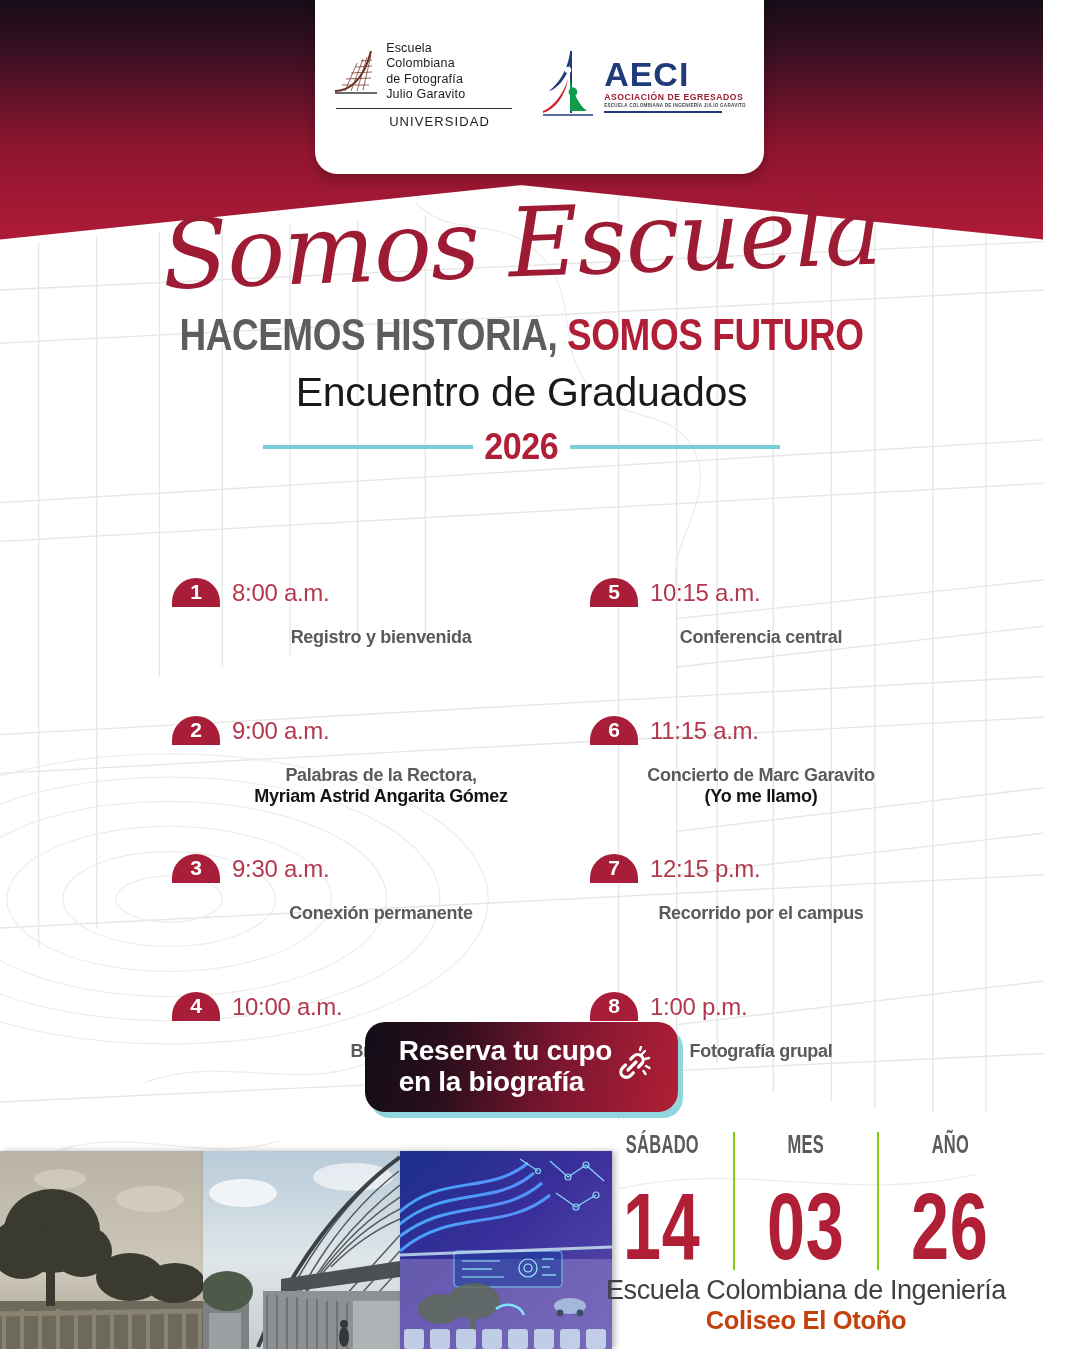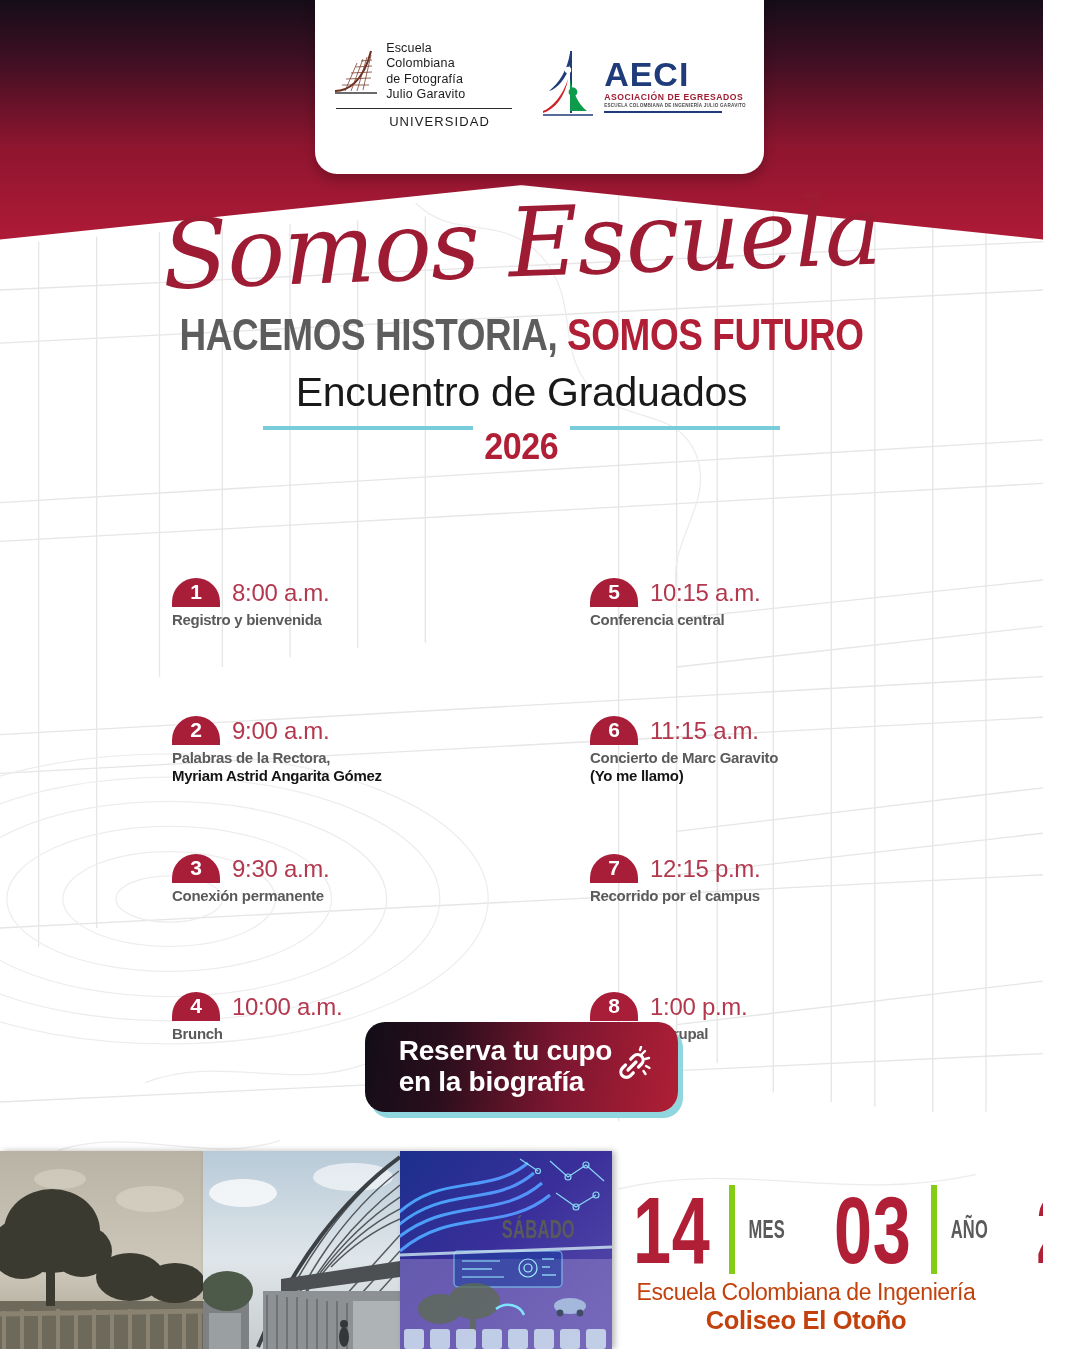--- a/index.html
+++ b/index.html
@@ -126,21 +126,21 @@
   }
   .tagline .accent{color:#b01f35;}
   .subtitle{
     font-size:41px;
     color:#191919;
     font-weight:400;
     margin:8px 0 10px 0;
     letter-spacing:-0.3px;
   }
   .year-row{
-    display:flex;align-items:flex-start;justify-content:center;
+    display:flex;align-items:center;justify-content:center;
     gap:8px;margin-top:8px;
   }
   .year-rule{height:4px;background:#79ccd9;width:210px;}
   .year{
     font-size:37px;font-weight:bold;color:#b01f35;
     letter-spacing:-0.5px;transform:scaleX(.92);
   }
   .agenda-title{
     font-size:42px;color:#4c4c4c;font-weight:bold;
     margin:38px 0 0 0;letter-spacing:-0.5px;
@@ -167,22 +167,22 @@
     display:flex;align-items:center;justify-content:center;
     line-height:1;
     padding-bottom:2px;
     box-sizing:border-box;
   }
   .time{
     font-size:24px;color:#b3384e;font-weight:400;
     line-height:1;padding-bottom:2px;letter-spacing:-0.3px;
   }
   .desc{
-    font-size:15px;font-weight:bold;color:#5a5a5a;
-    line-height:1.18;margin-top:4px;letter-spacing:-0.3px;
+    font-size:18px;font-weight:bold;color:#5a5a5a;
+    line-height:1.18;margin-top:20px;letter-spacing:-0.3px;text-align:center;
   }
   .desc .dark{color:#141414;}
 
   
   .cta-wrap{
     position:absolute; top:1022px; left:0; right:0;
     z-index:3; display:flex; justify-content:center;
   }
   .cta{
     position:relative;
@@ -223,38 +223,38 @@
     right:22px; bottom:14px;
     width:430px;
     z-index:3;
     text-align:center;
   }
   .date-cols{
     display:flex;align-items:flex-end;justify-content:center;
   }
   .date-col{
     flex:1;
-    display:flex;flex-direction:row;align-items:center;
+    display:flex;flex-direction:column;align-items:center;
     padding:0 4px;
     gap:24px;
   }
-  .date-col + .date-col{border-left:6px solid #84cc16;}
+  .date-col + .date-col{border-left:2px solid #84cc16;}
   .date-label{
     font-size:25px;font-weight:bold;color:#5a5a5a;
     letter-spacing:.4px;transform:scaleX(.66);
     line-height:1;
   }
   .date-value{
     font-size:95px;font-weight:bold;color:#b01f35;
     line-height:.92;transform:scaleX(.72);
     letter-spacing:1px;
     margin-top:2px;
   }
   .venue-1{
-    font-size:23px;color:#c2410c;font-weight:400;
+    font-size:27px;color:#404040;font-weight:400;
     margin-top:6px;letter-spacing:-0.4px;line-height:1.1;
   }
   .venue-2{
     font-size:25.5px;color:#c2410c;font-weight:bold;
     letter-spacing:-0.3px;line-height:1.15;
   }
 </style>
 </head>
 <body>
 

